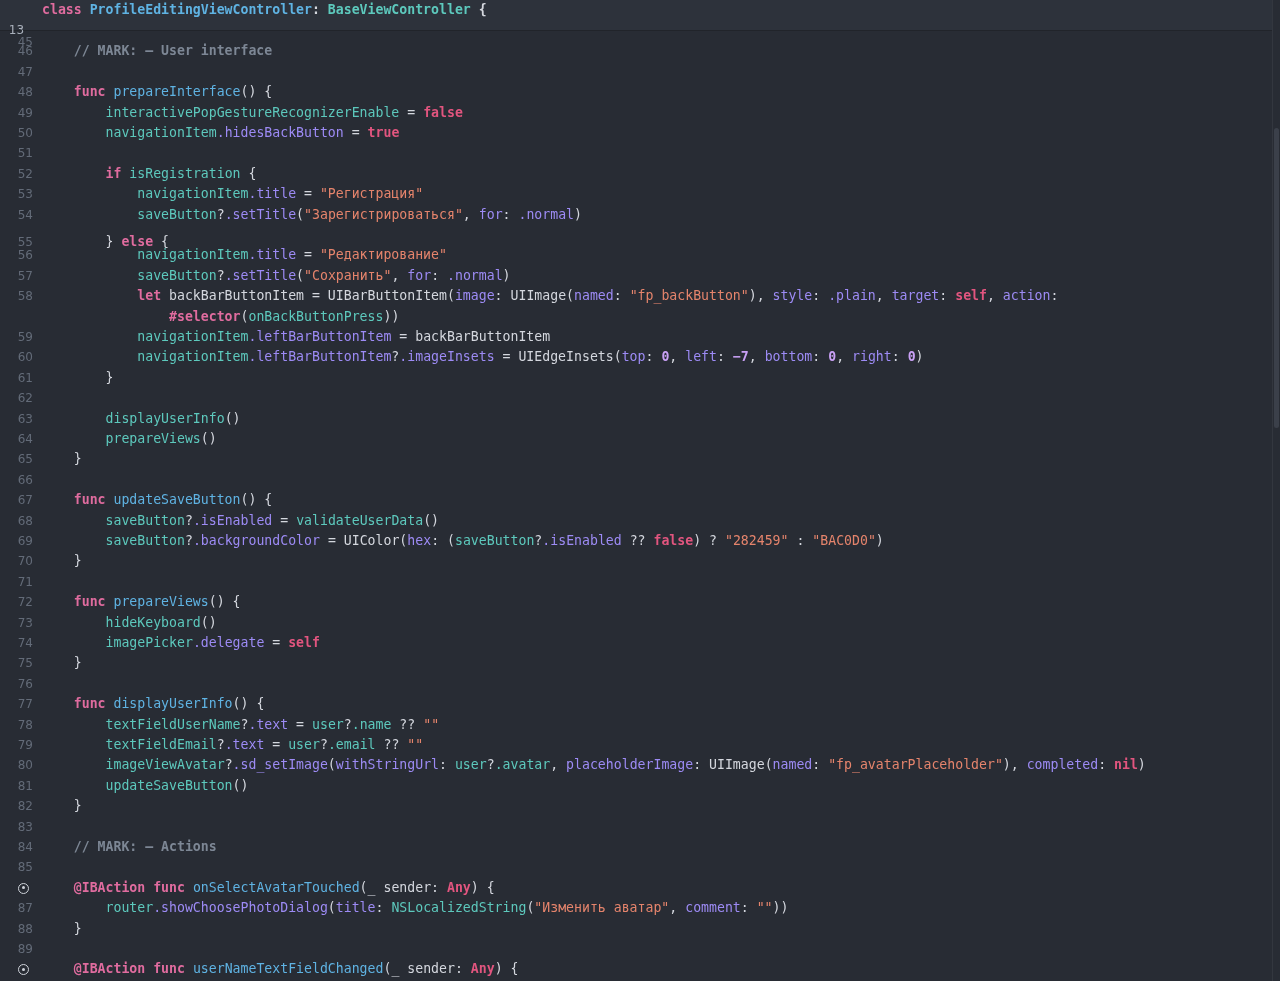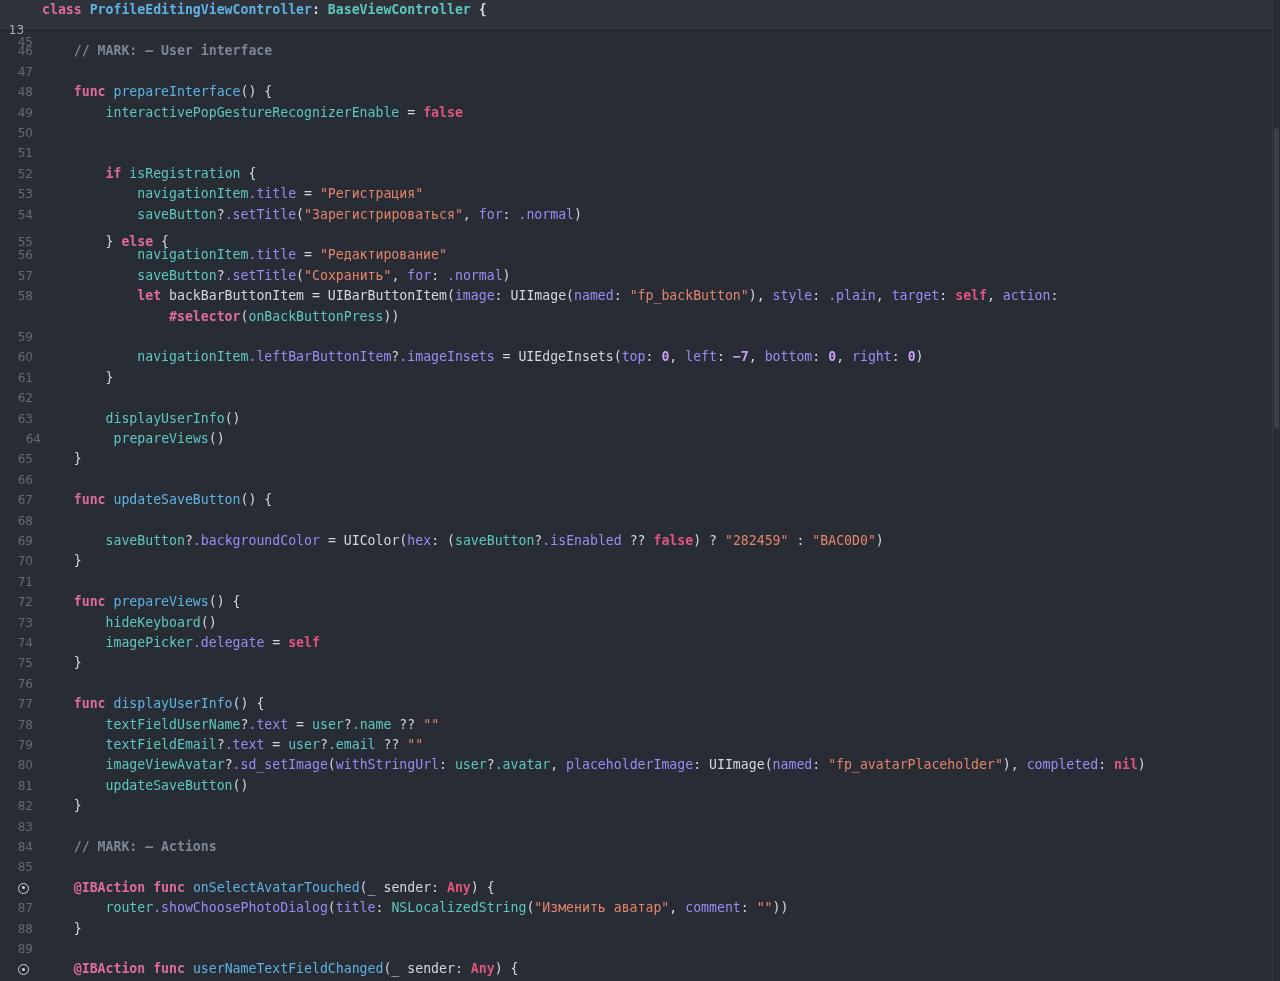--- a/index.html
+++ b/index.html
@@ -134,40 +134,40 @@
 <body>
 
 <div id="editor">
 
   <div id="code-area">
       <div class="row" style="top: 32px; position: absolute; left: 0px; right: 0px; text-decoration: underline;"><span class="ln">45</span><span class="row-text"></span></div>
       <div class="row" style="top: 41.4px; position: absolute; left: 0px; right: 0px;"><span class="ln">46</span><span class="row-text"><span class="t-comment">    // MARK: — User interface</span></span></div>
       <div class="row" style="top: 61.8px; position: absolute; left: 0px; right: 0px;"><span class="ln">47</span><span class="row-text"></span></div>
       <div class="row" style="top: 82.2px; position: absolute; left: 0px; right: 0px;"><span class="ln">48</span><span class="row-text"><span class="t-punc">    </span><span class="t-kw">func </span><span class="t-fn">prepareInterface</span><span class="t-punc">() {</span></span></div>
       <div class="row" style="top: 102.6px; position: absolute; left: 0px; right: 0px;"><span class="ln">49</span><span class="row-text"><span class="t-punc">        </span><span class="t-ident">interactivePopGestureRecognizerEnable</span><span class="t-punc"> = </span><span class="t-kw2">false</span></span></div>
-      <div class="row" style="top: 123px; position: absolute; left: 0px; right: 0px;"><span class="ln">50</span></div>
+      <div class="row" style="top: 123px; position: absolute; left: 0px; right: 0px;"><span class="ln">50</span><span class="row-text"><span class="t-punc">        </span><span class="t-ident">navigationItem</span><span class="t-prop">.hidesBackButton</span><span class="t-punc"> = </span><span class="t-kw2">true</span></span></div>
       <div class="row" style="top: 143.4px; position: absolute; left: 0px; right: 0px;"><span class="ln">51</span><span class="row-text"></span></div>
       <div class="row" style="top: 163.8px; position: absolute; left: 0px; right: 0px;"><span class="ln">52</span><span class="row-text"><span class="t-punc">        </span><span class="t-kw">if </span><span class="t-ident">isRegistration</span><span class="t-punc"> {</span></span></div>
       <div class="row" style="top: 184.2px; position: absolute; left: 0px; right: 0px;"><span class="ln">53</span><span class="row-text"><span class="t-punc">            </span><span class="t-ident">navigationItem</span><span class="t-prop">.title</span><span class="t-punc"> = </span><span class="t-str">"Регистрация"</span></span></div>
       <div class="row" style="top: 204.6px; position: absolute; left: 0px; right: 0px;"><span class="ln">54</span><span class="row-text"><span class="t-punc">            </span><span class="t-ident">saveButton</span><span class="t-punc">?</span><span class="t-prop">.setTitle</span><span class="t-punc">(</span><span class="t-str">"Зарегистрироваться"</span><span class="t-punc">, </span><span class="t-prop">for</span><span class="t-punc">: </span><span class="t-prop">.normal</span><span class="t-punc">)</span></span></div>
       <div class="row" style="top: 225px; position: absolute; left: 0px; right: 0px; margin-top: 7px;"><span class="ln">55</span><span class="row-text"><span class="t-punc">        } </span><span class="t-kw">else</span><span class="t-punc"> {</span></span></div>
       <div class="row" style="top: 245.4px; position: absolute; left: 0px; right: 0px;"><span class="ln">56</span><span class="row-text"><span class="t-punc">            </span><span class="t-ident">navigationItem</span><span class="t-prop">.title</span><span class="t-punc"> = </span><span class="t-str">"Редактирование"</span></span></div>
       <div class="row" style="top: 265.8px; position: absolute; left: 0px; right: 0px;"><span class="ln">57</span><span class="row-text"><span class="t-punc">            </span><span class="t-ident">saveButton</span><span class="t-punc">?</span><span class="t-prop">.setTitle</span><span class="t-punc">(</span><span class="t-str">"Сохранить"</span><span class="t-punc">, </span><span class="t-prop">for</span><span class="t-punc">: </span><span class="t-prop">.normal</span><span class="t-punc">)</span></span></div>
       <div class="row" style="top: 286.2px; position: absolute; left: 0px; right: 0px;"><span class="ln">58</span><span class="row-text"><span class="t-punc">            </span><span class="t-kw">let </span><span class="t-punc">backBarButtonItem</span><span class="t-punc"> = </span><span class="t-punc">UIBarButtonItem</span><span class="t-punc">(</span><span class="t-prop">image</span><span class="t-punc">: </span><span class="t-punc">UIImage</span><span class="t-punc">(</span><span class="t-prop">named</span><span class="t-punc">: </span><span class="t-str">"fp_backButton"</span><span class="t-punc">), </span><span class="t-prop">style</span><span class="t-punc">: </span><span class="t-prop">.plain</span><span class="t-punc">, </span><span class="t-prop">target</span><span class="t-punc">: </span><span class="t-kw2">self</span><span class="t-punc">, </span><span class="t-prop">action</span><span class="t-punc">:</span></span></div>
       <div class="row" style="top: 306.6px; position: absolute; left: 0px; right: 0px;"><span class="ln"></span><span class="row-text"><span class="t-punc">                </span><span class="t-attr">#selector</span><span class="t-punc">(</span><span class="t-ident">onBackButtonPress</span><span class="t-punc">))</span></span></div>
-      <div class="row" style="top: 327px; position: absolute; left: 0px; right: 0px;"><span class="ln">59</span></div>
+      <div class="row" style="top: 327px; position: absolute; left: 0px; right: 0px;"><span class="ln">59</span><span class="row-text"><span class="t-punc">            </span><span class="t-ident">navigationItem</span><span class="t-prop">.leftBarButtonItem</span><span class="t-punc"> = </span><span class="t-punc">backBarButtonItem</span></span></div>
       <div class="row" style="top: 347.4px; position: absolute; left: 0px; right: 0px;"><span class="ln">60</span><span class="row-text"><span class="t-punc">            </span><span class="t-ident">navigationItem</span><span class="t-prop">.leftBarButtonItem</span><span class="t-punc">?</span><span class="t-prop">.imageInsets</span><span class="t-punc"> = </span><span class="t-punc">UIEdgeInsets</span><span class="t-punc">(</span><span class="t-prop">top</span><span class="t-punc">: </span><span class="t-num">0</span><span class="t-punc">, </span><span class="t-prop">left</span><span class="t-punc">: </span><span class="t-num">−7</span><span class="t-punc">, </span><span class="t-prop">bottom</span><span class="t-punc">: </span><span class="t-num">0</span><span class="t-punc">, </span><span class="t-prop">right</span><span class="t-punc">: </span><span class="t-num">0</span><span class="t-punc">)</span></span></div>
       <div class="row" style="top: 367.8px; position: absolute; left: 0px; right: 0px;"><span class="ln">61</span><span class="row-text"><span class="t-punc">        }</span></span></div>
       <div class="row" style="top: 388.2px; position: absolute; left: 0px; right: 0px;"><span class="ln">62</span><span class="row-text"></span></div>
       <div class="row" style="top: 408.6px; position: absolute; left: 0px; right: 0px;"><span class="ln">63</span><span class="row-text"><span class="t-punc">        </span><span class="t-ident">displayUserInfo</span><span class="t-punc">()</span></span></div>
-      <div class="row" style="top: 429px; position: absolute; left: 8px; right: 0px;"><span class="ln">64</span><span class="row-text"><span class="t-punc">        </span><span class="t-ident">prepareViews</span><span class="t-punc">()</span></span></div>
+      <div class="row" style="top: 429px; position: absolute; left: 0px; right: 0px;"><span class="ln">64</span><span class="row-text"><span class="t-punc">        </span><span class="t-ident">prepareViews</span><span class="t-punc">()</span></span></div>
       <div class="row" style="top: 449.4px; position: absolute; left: 0px; right: 0px;"><span class="ln">65</span><span class="row-text"><span class="t-punc">    }</span></span></div>
       <div class="row" style="top: 469.8px; position: absolute; left: 0px; right: 0px;"><span class="ln">66</span><span class="row-text"></span></div>
       <div class="row" style="top: 490.2px; position: absolute; left: 0px; right: 0px;"><span class="ln">67</span><span class="row-text"><span class="t-punc">    </span><span class="t-kw">func </span><span class="t-fn">updateSaveButton</span><span class="t-punc">() {</span></span></div>
-      <div class="row" style="top: 510.6px; position: absolute; left: 0px; right: 0px;"><span class="ln">68</span></div>
+      <div class="row" style="top: 510.6px; position: absolute; left: 0px; right: 0px;"><span class="ln">68</span><span class="row-text"><span class="t-punc">        </span><span class="t-ident">saveButton</span><span class="t-punc">?</span><span class="t-prop">.isEnabled</span><span class="t-punc"> = </span><span class="t-ident">validateUserData</span><span class="t-punc">()</span></span></div>
       <div class="row" style="top: 531px; position: absolute; left: 0px; right: 0px;"><span class="ln">69</span><span class="row-text"><span class="t-punc">        </span><span class="t-ident">saveButton</span><span class="t-punc">?</span><span class="t-prop">.backgroundColor</span><span class="t-punc"> = </span><span class="t-punc">UIColor</span><span class="t-punc">(</span><span class="t-prop">hex</span><span class="t-punc">: (</span><span class="t-ident">saveButton</span><span class="t-punc">?</span><span class="t-prop">.isEnabled</span><span class="t-punc"> ?? </span><span class="t-kw2">false</span><span class="t-punc">) ? </span><span class="t-str">"282459"</span><span class="t-punc"> : </span><span class="t-str">"BAC0D0"</span><span class="t-punc">)</span></span></div>
       <div class="row" style="top: 551.4px; position: absolute; left: 0px; right: 0px;"><span class="ln">70</span><span class="row-text"><span class="t-punc">    }</span></span></div>
       <div class="row" style="top: 571.8px; position: absolute; left: 0px; right: 0px; padding-left: 40px;"><span class="ln">71</span><span class="row-text"></span></div>
       <div class="row" style="top: 592.2px; position: absolute; left: 0px; right: 0px;"><span class="ln">72</span><span class="row-text"><span class="t-punc">    </span><span class="t-kw">func </span><span class="t-fn">prepareViews</span><span class="t-punc">() {</span></span></div>
       <div class="row" style="top: 612.6px; position: absolute; left: 0px; right: 0px;"><span class="ln">73</span><span class="row-text"><span class="t-punc">        </span><span class="t-ident">hideKeyboard</span><span class="t-punc">()</span></span></div>
       <div class="row" style="top: 633px; position: absolute; left: 0px; right: 0px;"><span class="ln">74</span><span class="row-text"><span class="t-punc">        </span><span class="t-ident">imagePicker</span><span class="t-prop">.delegate</span><span class="t-punc"> = </span><span class="t-kw2">self</span></span></div>
       <div class="row" style="top: 653.4px; position: absolute; left: 0px; right: 0px;"><span class="ln">75</span><span class="row-text"><span class="t-punc">    }</span></span></div>
       <div class="row" style="top: 673.8px; position: absolute; left: 0px; right: 0px;"><span class="ln">76</span><span class="row-text"></span></div>
       <div class="row" style="top: 694.2px; position: absolute; left: 0px; right: 0px;"><span class="ln">77</span><span class="row-text"><span class="t-punc">    </span><span class="t-kw">func </span><span class="t-fn">displayUserInfo</span><span class="t-punc">() {</span></span></div>
       <div class="row" style="top: 714.6px; position: absolute; left: 0px; right: 0px;"><span class="ln">78</span><span class="row-text"><span class="t-punc">        </span><span class="t-ident">textFieldUserName</span><span class="t-punc">?</span><span class="t-prop">.text</span><span class="t-punc"> = </span><span class="t-ident">user</span><span class="t-punc">?</span><span class="t-ident">.name</span><span class="t-punc"> ?? </span><span class="t-str">""</span></span></div>

